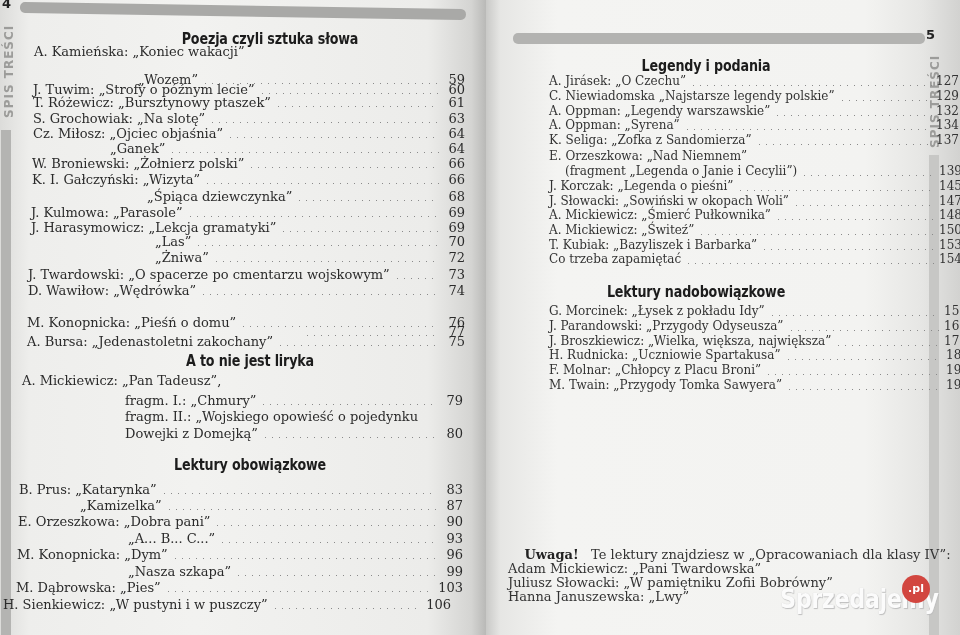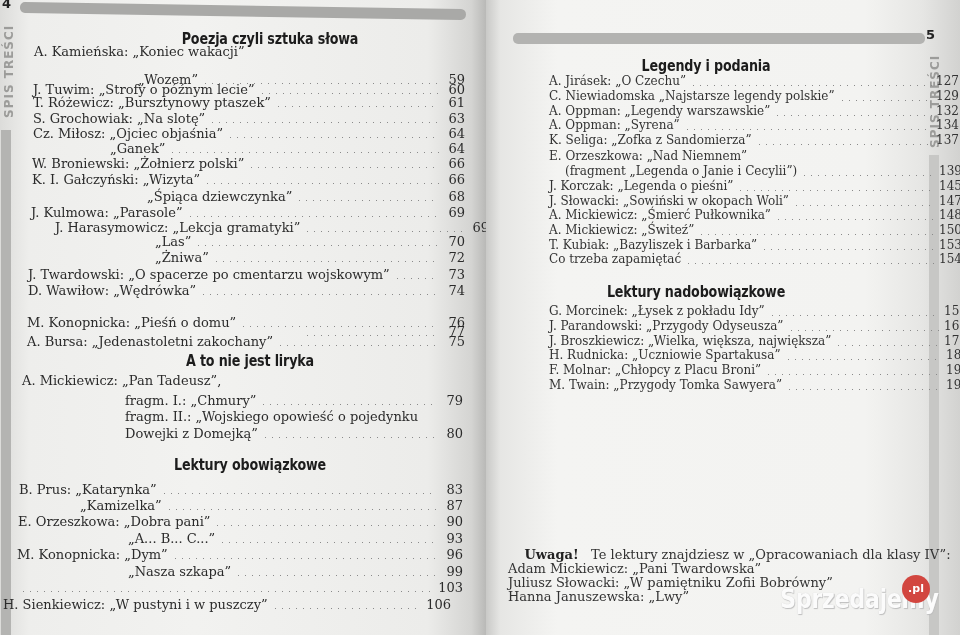--- a/index.html
+++ b/index.html
@@ -142,21 +142,21 @@
     <div class="row" style="left:147px; top:187px; width:318px;">
       <span class="label">„Śpiąca dziewczynka”</span>
         <span class="leader"></span>
         <span class="page-ref">68</span>
     </div>
     <div class="row" style="left:31px; top:203px; width:434px;">
       <span class="label">J. Kulmowa: „Parasole”</span>
         <span class="leader"></span>
         <span class="page-ref">69</span>
     </div>
-    <div class="row" style="left:31px; top:218px; width:434px;margin-left:24px;">
+    <div class="row" style="left:31px; top:218px; width:434px;">
       <span class="label">J. Harasymowicz: „Lekcja gramatyki”</span>
         <span class="leader"></span>
         <span class="page-ref">69</span>
     </div>
     <div class="row" style="left:155px; top:232px; width:310px;">
       <span class="label">„Las”</span>
         <span class="leader"></span>
         <span class="page-ref">70</span>
     </div>
     <div class="row" style="left:155px; top:248px; width:310px;">
@@ -237,20 +237,21 @@
       <span class="label">M. Konopnicka: „Dym”</span>
         <span class="leader"></span>
         <span class="page-ref">96</span>
     </div>
     <div class="row" style="left:128px; top:562px; width:335px;">
       <span class="label">„Nasza szkapa”</span>
         <span class="leader"></span>
         <span class="page-ref">99</span>
     </div>
     <div class="row" style="left:16px; top:578px; width:447px;">
+      <span class="label">M. Dąbrowska: „Pies”</span>
         <span class="leader"></span>
         <span class="page-ref">103</span>
     </div>
     <div class="row" style="left:3px; top:595px; width:448px;">
       <span class="label">H. Sienkiewicz: „W pustyni i w puszczy”</span>
         <span class="leader"></span>
         <span class="page-ref">106</span>
     </div>
   </div>
 

